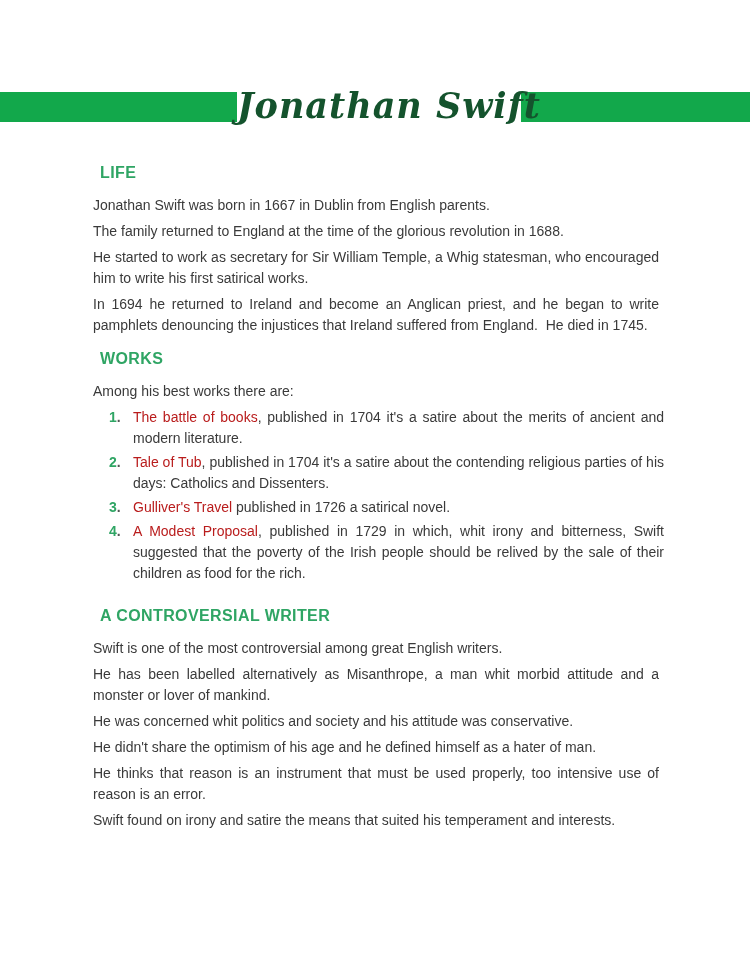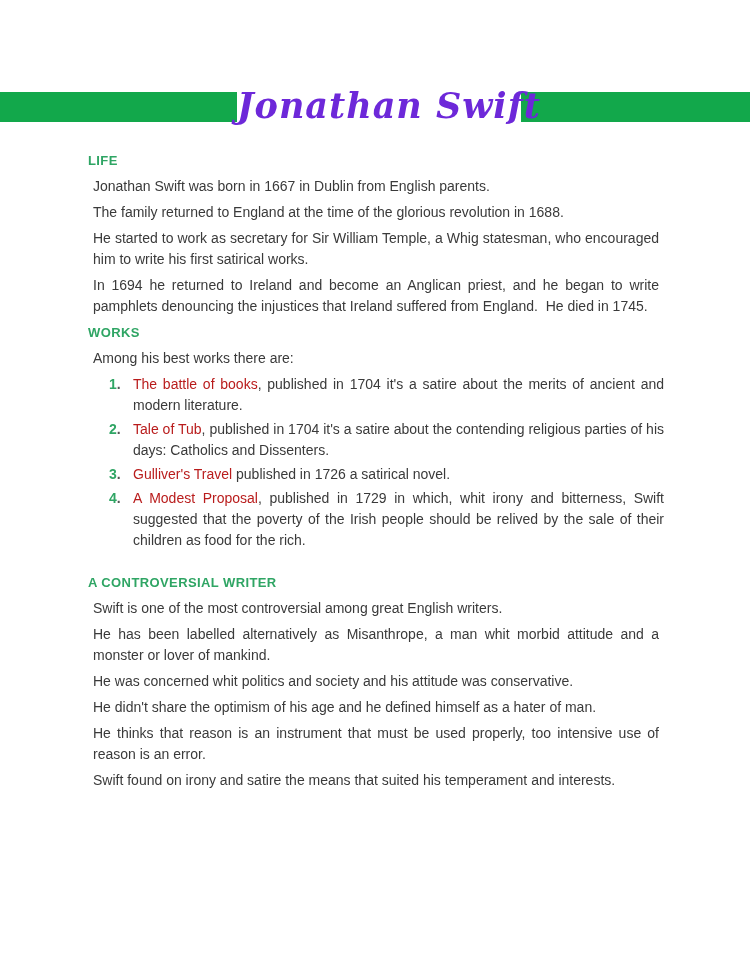--- a/index.html
+++ b/index.html
@@ -36,37 +36,37 @@
     left: 237px;
     width: 284px;
     top: 50%;
     transform: translateY(-54%);
     text-align: center;
     font-family: "DejaVu Serif", serif;
     font-style: italic;
     font-weight: bold;
     font-size: 35px;
     letter-spacing: 1px;
-    color: #6d28d9;
+    color: #14532d;
     white-space: nowrap;
   }
   
   .content {
     position: absolute;
     top: 150px;
     left: 88px;
     width: 576px;
     color: #3a3a3a;
     font-size: 14px;
     line-height: 21px;
   }
   .heading {
-    margin: 0;
+    margin: 12px;
     color: #2fa564;
-    font-size: 13px;
+    font-size: 16px;
     font-weight: bold;
     letter-spacing: 0.4px;
     line-height: 21px;
   }
   .heading.spaced { margin-top: 21px; }
   p.body-par {
     margin: 5px;
     text-align: justify;
     white-space: pre-wrap;
   }

